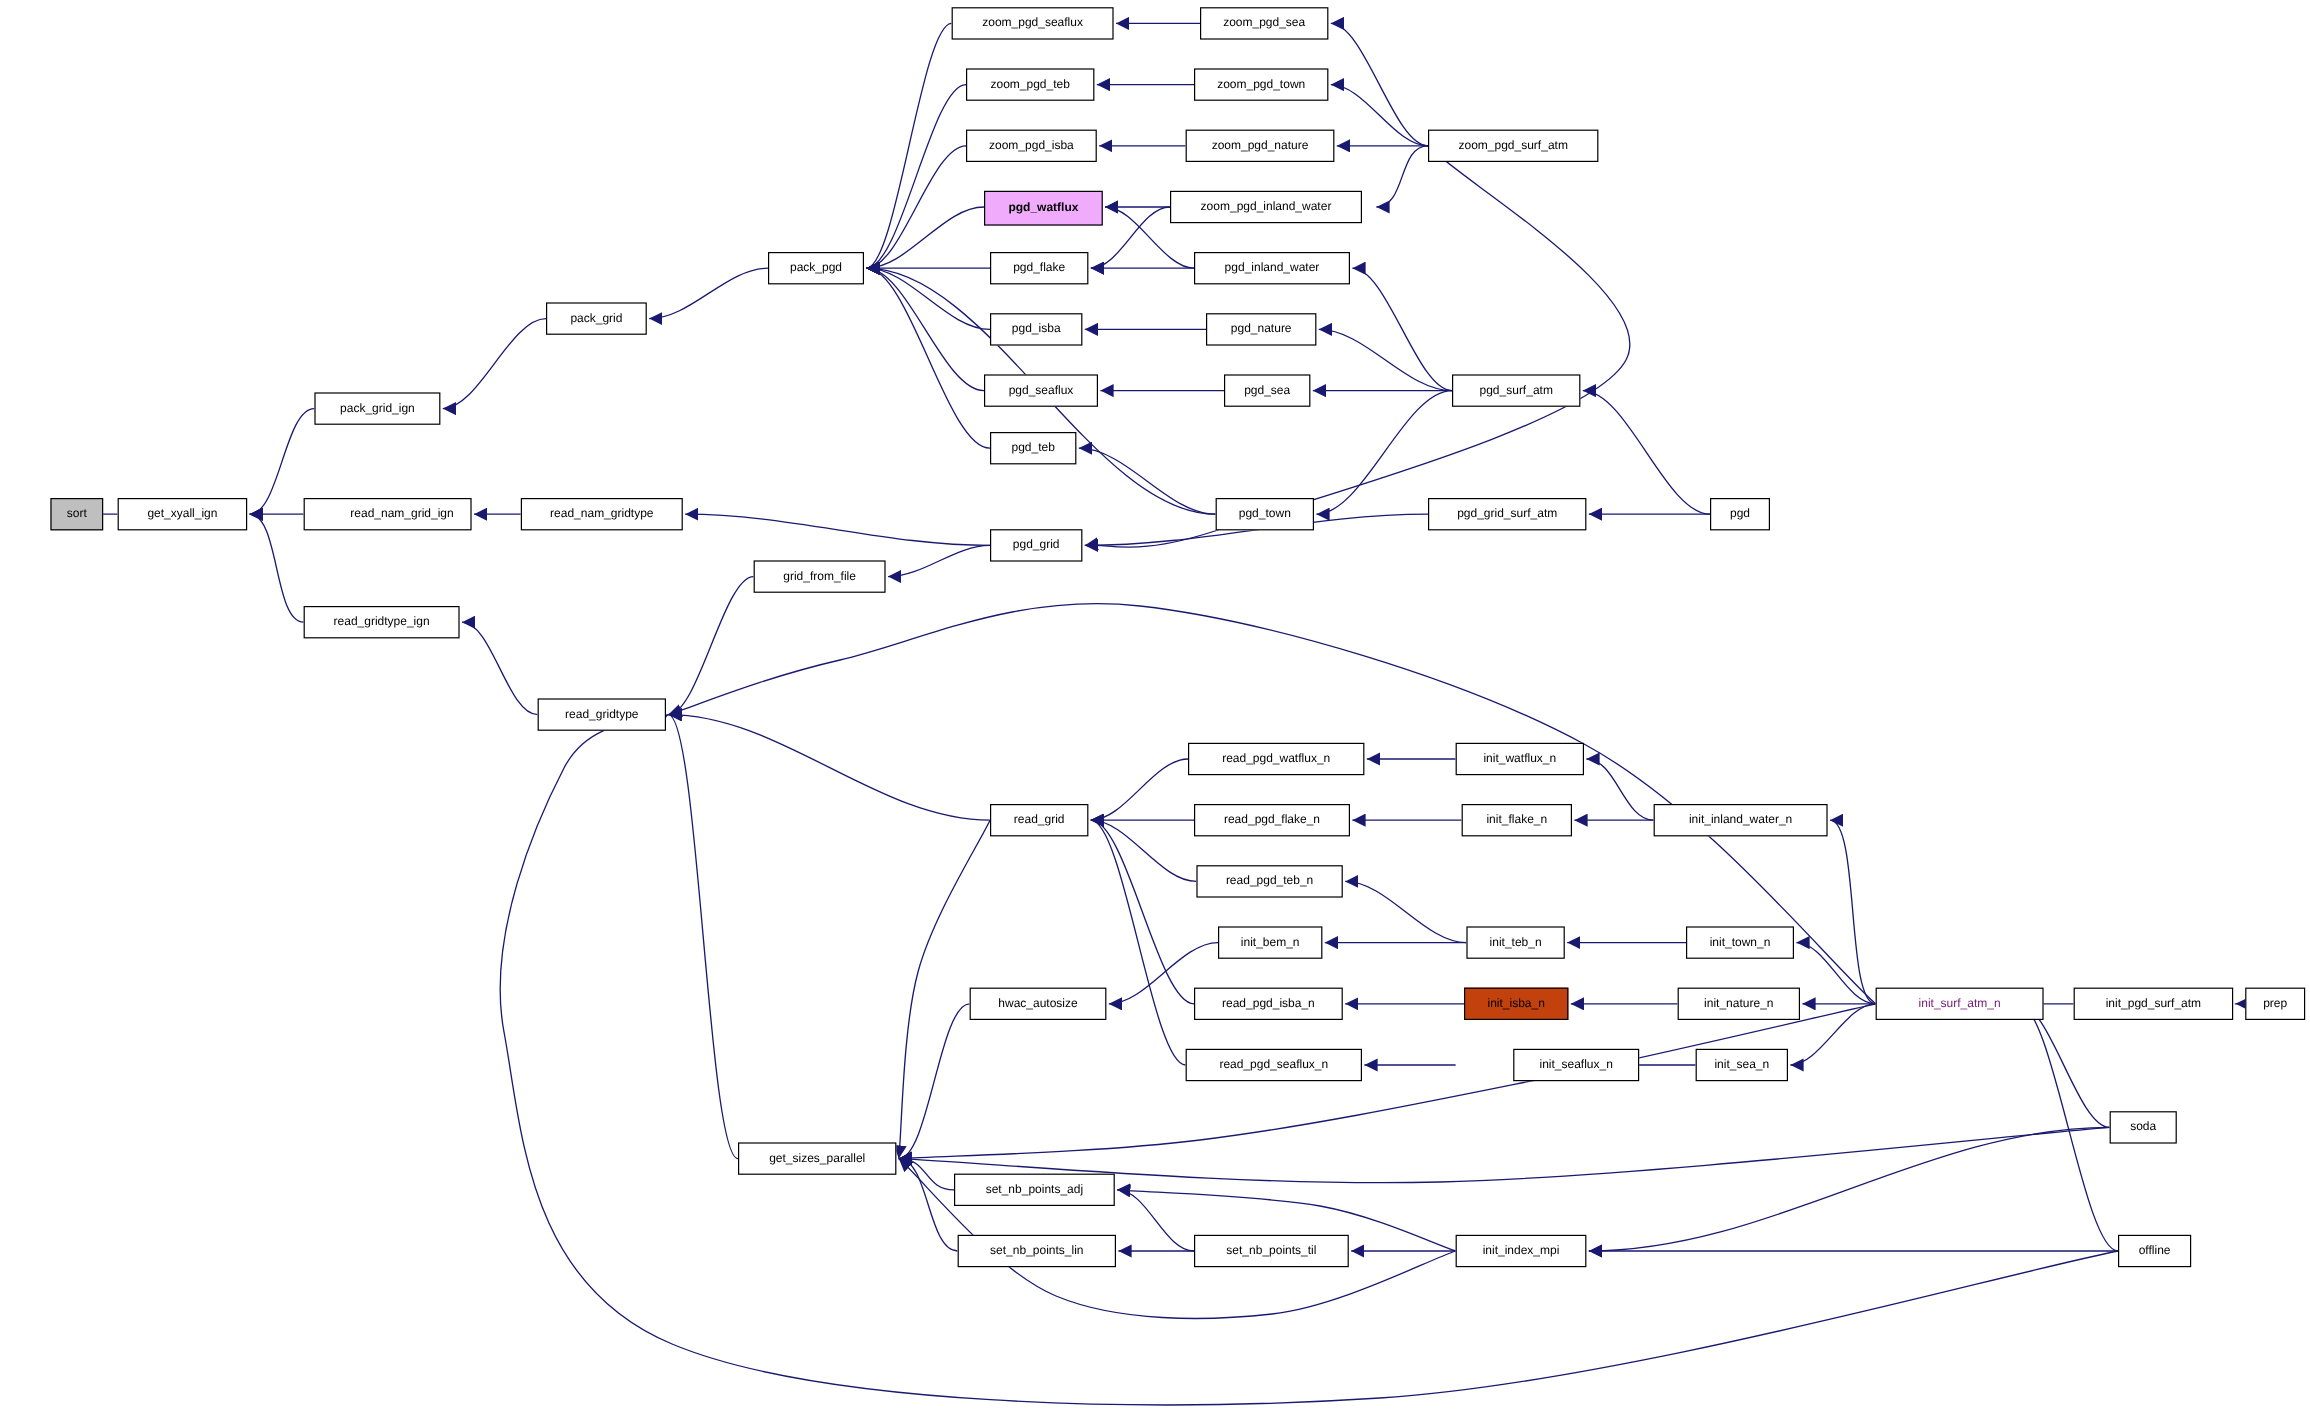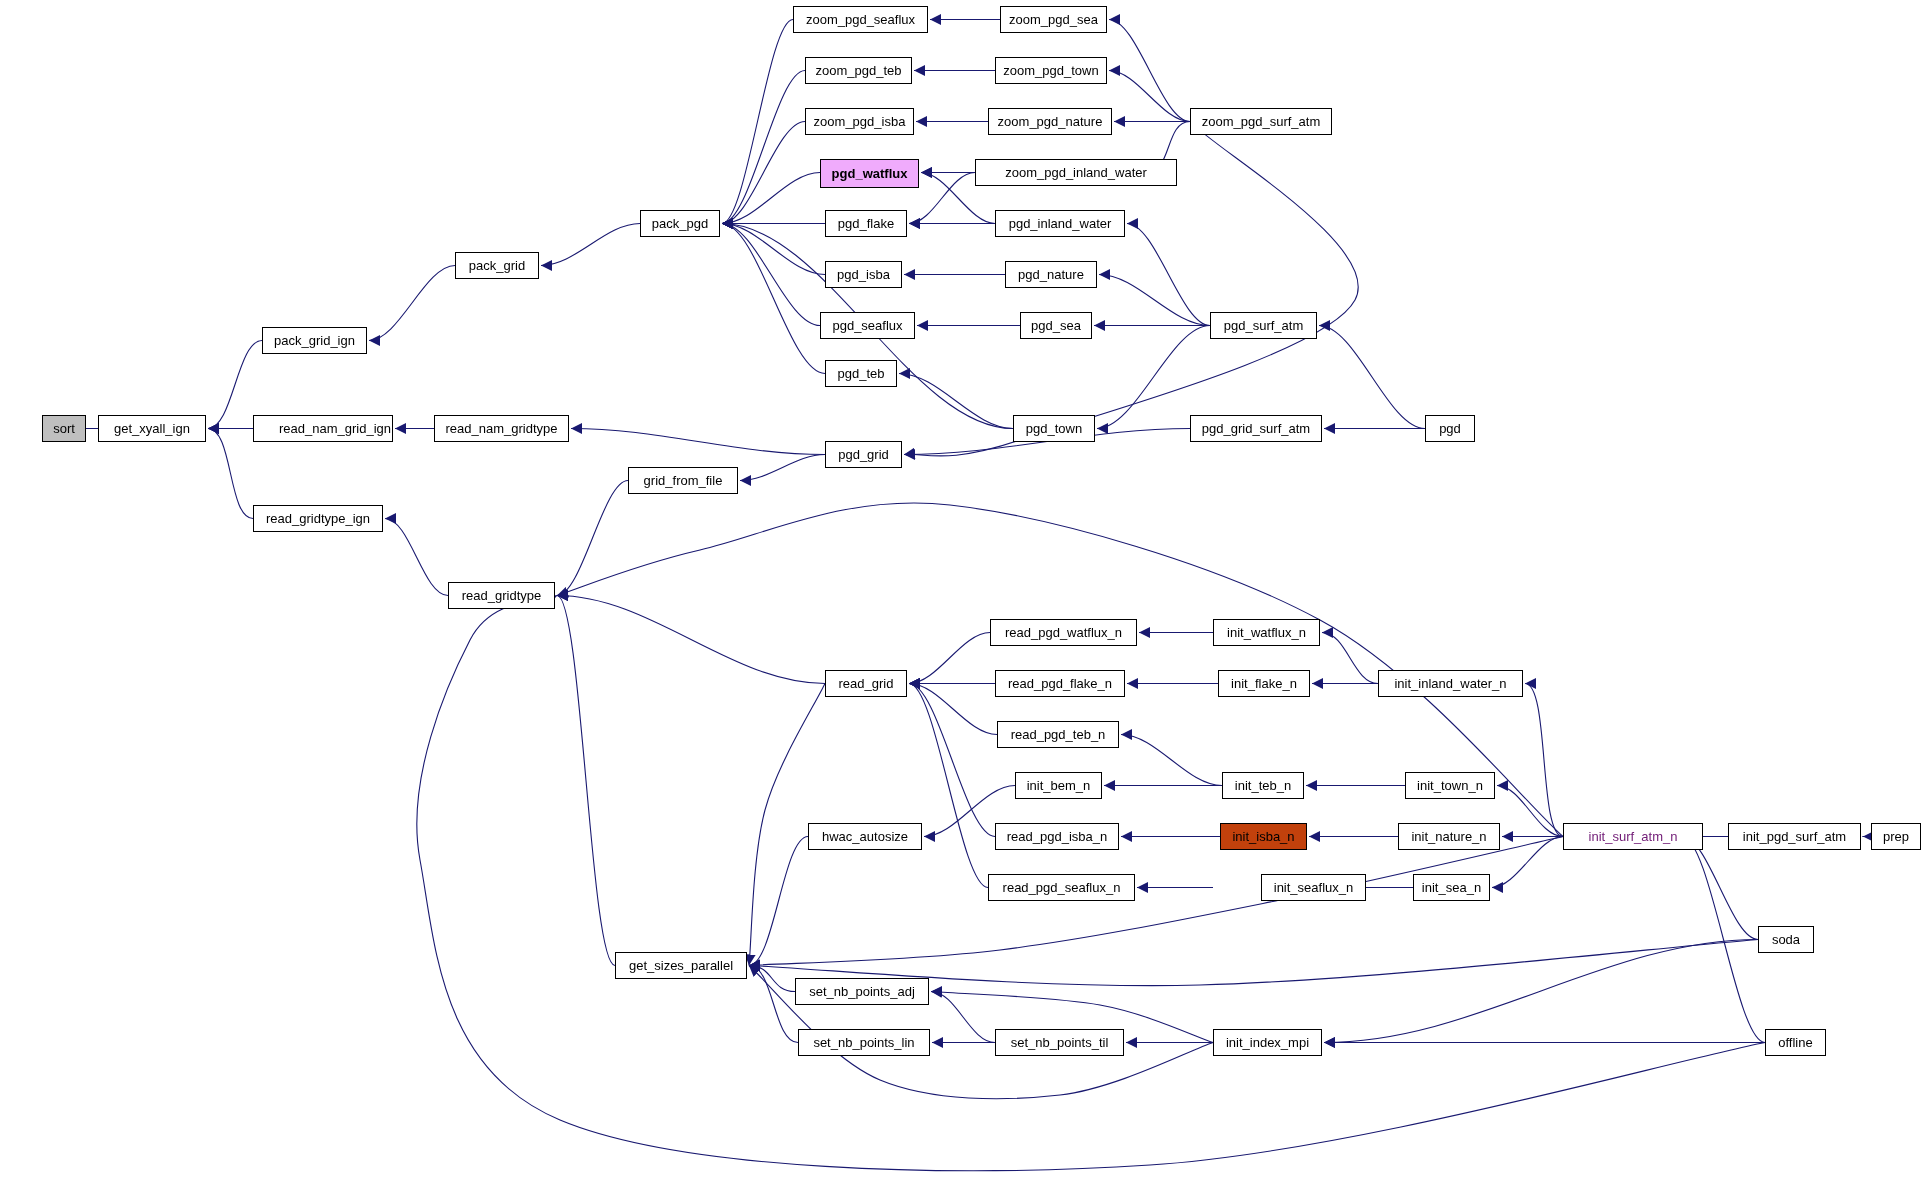--- a/index.html
+++ b/index.html
@@ -11,21 +11,21 @@
     overflow:hidden;
   }
   svg.edges{position:absolute;left:0;top:0;width:1925px;height:1189px;}
   .edge{fill:none;stroke-width:1.1px;}
   .node{
     position:absolute;
     box-sizing:border-box;
     border:1px solid #000;
     background:#fff;
     display:flex;align-items:center;justify-content:center;
-    font-size:13px;line-height:1;color:#000;
+    font-size:10px;line-height:1;color:#000;
     white-space:nowrap;
     cursor:pointer;
   }
   .node.highlight{cursor:default;}
 </style>
 </head>
 <body>
 
 <div class="canvas" style="background: rgb(255, 255, 255);">
   <svg class="edges" xmlns="http://www.w3.org/2000/svg" viewBox="0 0 1925 1189">
@@ -130,21 +130,21 @@
       <div class="node" style="left: 455px; top: 252px; width: 84px; height: 27px; background: rgb(255, 255, 255); border-color: rgb(0, 0, 0); color: rgb(0, 0, 0);">pack_grid</div>
       <div class="node" style="left: 640px; top: 210px; width: 80px; height: 27px; background: rgb(255, 255, 255); border-color: rgb(0, 0, 0); color: rgb(0, 0, 0);">pack_pgd</div>
       <div class="node" style="left: 793px; top: 6px; width: 135px; height: 27px; background: rgb(255, 255, 255); border-color: rgb(0, 0, 0); color: rgb(0, 0, 0);">zoom_pgd_seaflux</div>
       <div class="node" style="left: 1000px; top: 6px; width: 107px; height: 27px; background: rgb(255, 255, 255); border-color: rgb(0, 0, 0); color: rgb(0, 0, 0);">zoom_pgd_sea</div>
       <div class="node" style="left: 805px; top: 57px; width: 107px; height: 27px; background: rgb(255, 255, 255); border-color: rgb(0, 0, 0); color: rgb(0, 0, 0);">zoom_pgd_teb</div>
       <div class="node" style="left: 995px; top: 57px; width: 112px; height: 27px; background: rgb(255, 255, 255); border-color: rgb(0, 0, 0); color: rgb(0, 0, 0);">zoom_pgd_town</div>
       <div class="node" style="left: 805px; top: 108px; width: 109px; height: 27px; background: rgb(255, 255, 255); border-color: rgb(0, 0, 0); color: rgb(0, 0, 0);">zoom_pgd_isba</div>
       <div class="node" style="left: 988px; top: 108px; width: 124px; height: 27px; background: rgb(255, 255, 255); border-color: rgb(0, 0, 0); color: rgb(0, 0, 0);">zoom_pgd_nature</div>
       <div class="node" style="left: 1190px; top: 108px; width: 142px; height: 27px; background: rgb(255, 255, 255); border-color: rgb(0, 0, 0); color: rgb(0, 0, 0);">zoom_pgd_surf_atm</div>
       <div class="node" style="left: 820px; top: 159px; width: 99px; height: 29px; background: #f0abfc; border-color: rgb(0, 0, 0); color: rgb(0, 0, 0); font-weight: bold;">pgd_watflux</div>
-      <div class="node" style="left: 975px; top: 159px; width: 202px; height: 27px; background: rgb(255, 255, 255); border-color: rgb(0, 0, 0); color: rgb(0, 0, 0);">zoom_pgd_inland_water</div>
+      <div class="node" style="left: 975px; top: 159px; width: 160px; height: 27px; background: rgb(255, 255, 255); border-color: rgb(0, 0, 0); color: rgb(0, 0, 0);">zoom_pgd_inland_water</div>
       <div class="node" style="left: 825px; top: 210px; width: 82px; height: 27px; background: rgb(255, 255, 255); border-color: rgb(0, 0, 0); color: rgb(0, 0, 0);">pgd_flake</div>
       <div class="node" style="left: 995px; top: 210px; width: 130px; height: 27px; background: rgb(255, 255, 255); border-color: rgb(0, 0, 0); color: rgb(0, 0, 0);">pgd_inland_water</div>
       <div class="node" style="left: 825px; top: 261px; width: 77px; height: 27px; background: rgb(255, 255, 255); border-color: rgb(0, 0, 0); color: rgb(0, 0, 0);">pgd_isba</div>
       <div class="node" style="left: 1005px; top: 261px; width: 92px; height: 27px; background: rgb(255, 255, 255); border-color: rgb(0, 0, 0); color: rgb(0, 0, 0);">pgd_nature</div>
       <div class="node" style="left: 820px; top: 312px; width: 95px; height: 27px; background: rgb(255, 255, 255); border-color: rgb(0, 0, 0); color: rgb(0, 0, 0);">pgd_seaflux</div>
       <div class="node" style="left: 1020px; top: 312px; width: 72px; height: 27px; background: rgb(255, 255, 255); border-color: rgb(0, 0, 0); color: rgb(0, 0, 0);">pgd_sea</div>
       <div class="node" style="left: 1210px; top: 312px; width: 107px; height: 27px; background: rgb(255, 255, 255); border-color: rgb(0, 0, 0); color: rgb(0, 0, 0);">pgd_surf_atm</div>
       <div class="node" style="left: 825px; top: 360px; width: 72px; height: 27px; background: rgb(255, 255, 255); border-color: rgb(0, 0, 0); color: rgb(0, 0, 0);">pgd_teb</div>
       <div class="node" style="left: 1013px; top: 415px; width: 82px; height: 27px; background: rgb(255, 255, 255); border-color: rgb(0, 0, 0); color: rgb(0, 0, 0);">pgd_town</div>
       <div class="node" style="left: 1190px; top: 415px; width: 132px; height: 27px; background: rgb(255, 255, 255); border-color: rgb(0, 0, 0); color: rgb(0, 0, 0);">pgd_grid_surf_atm</div>

